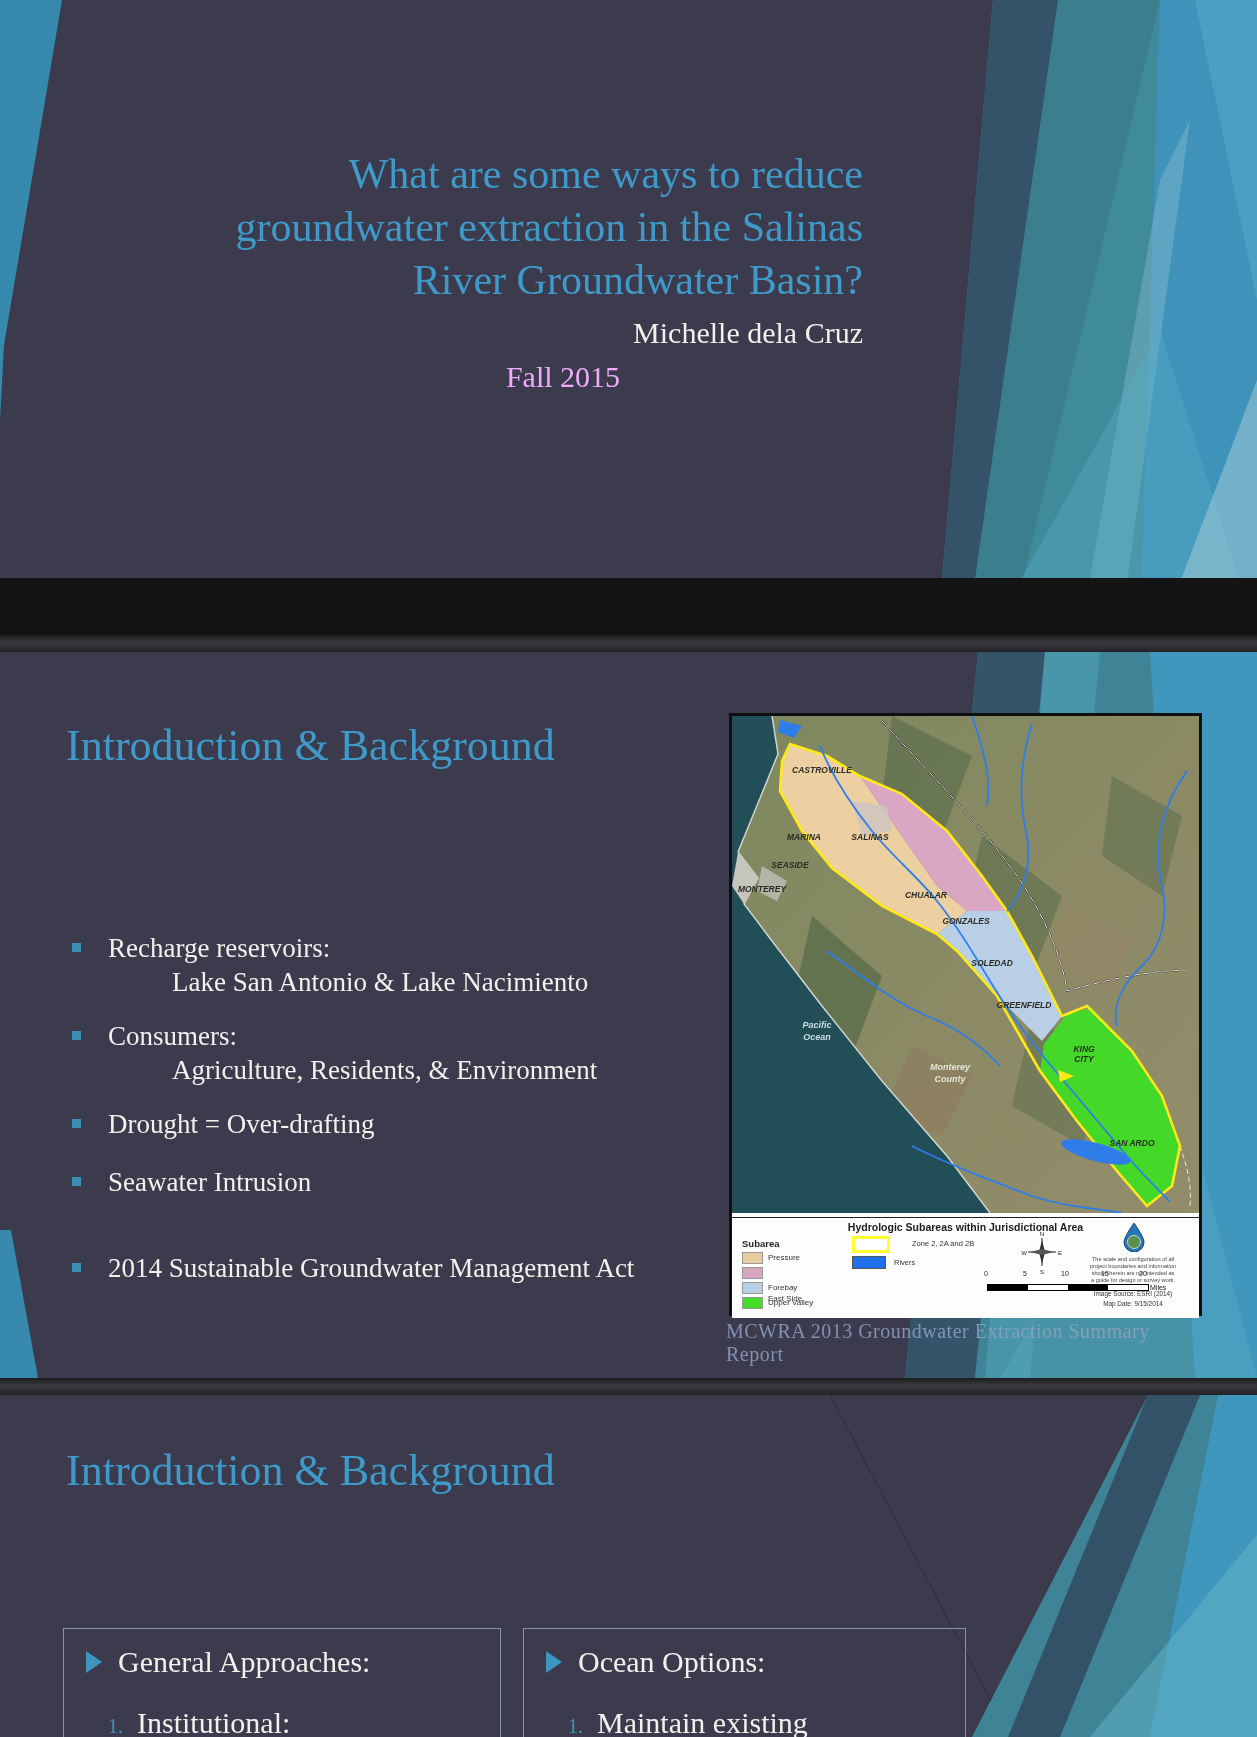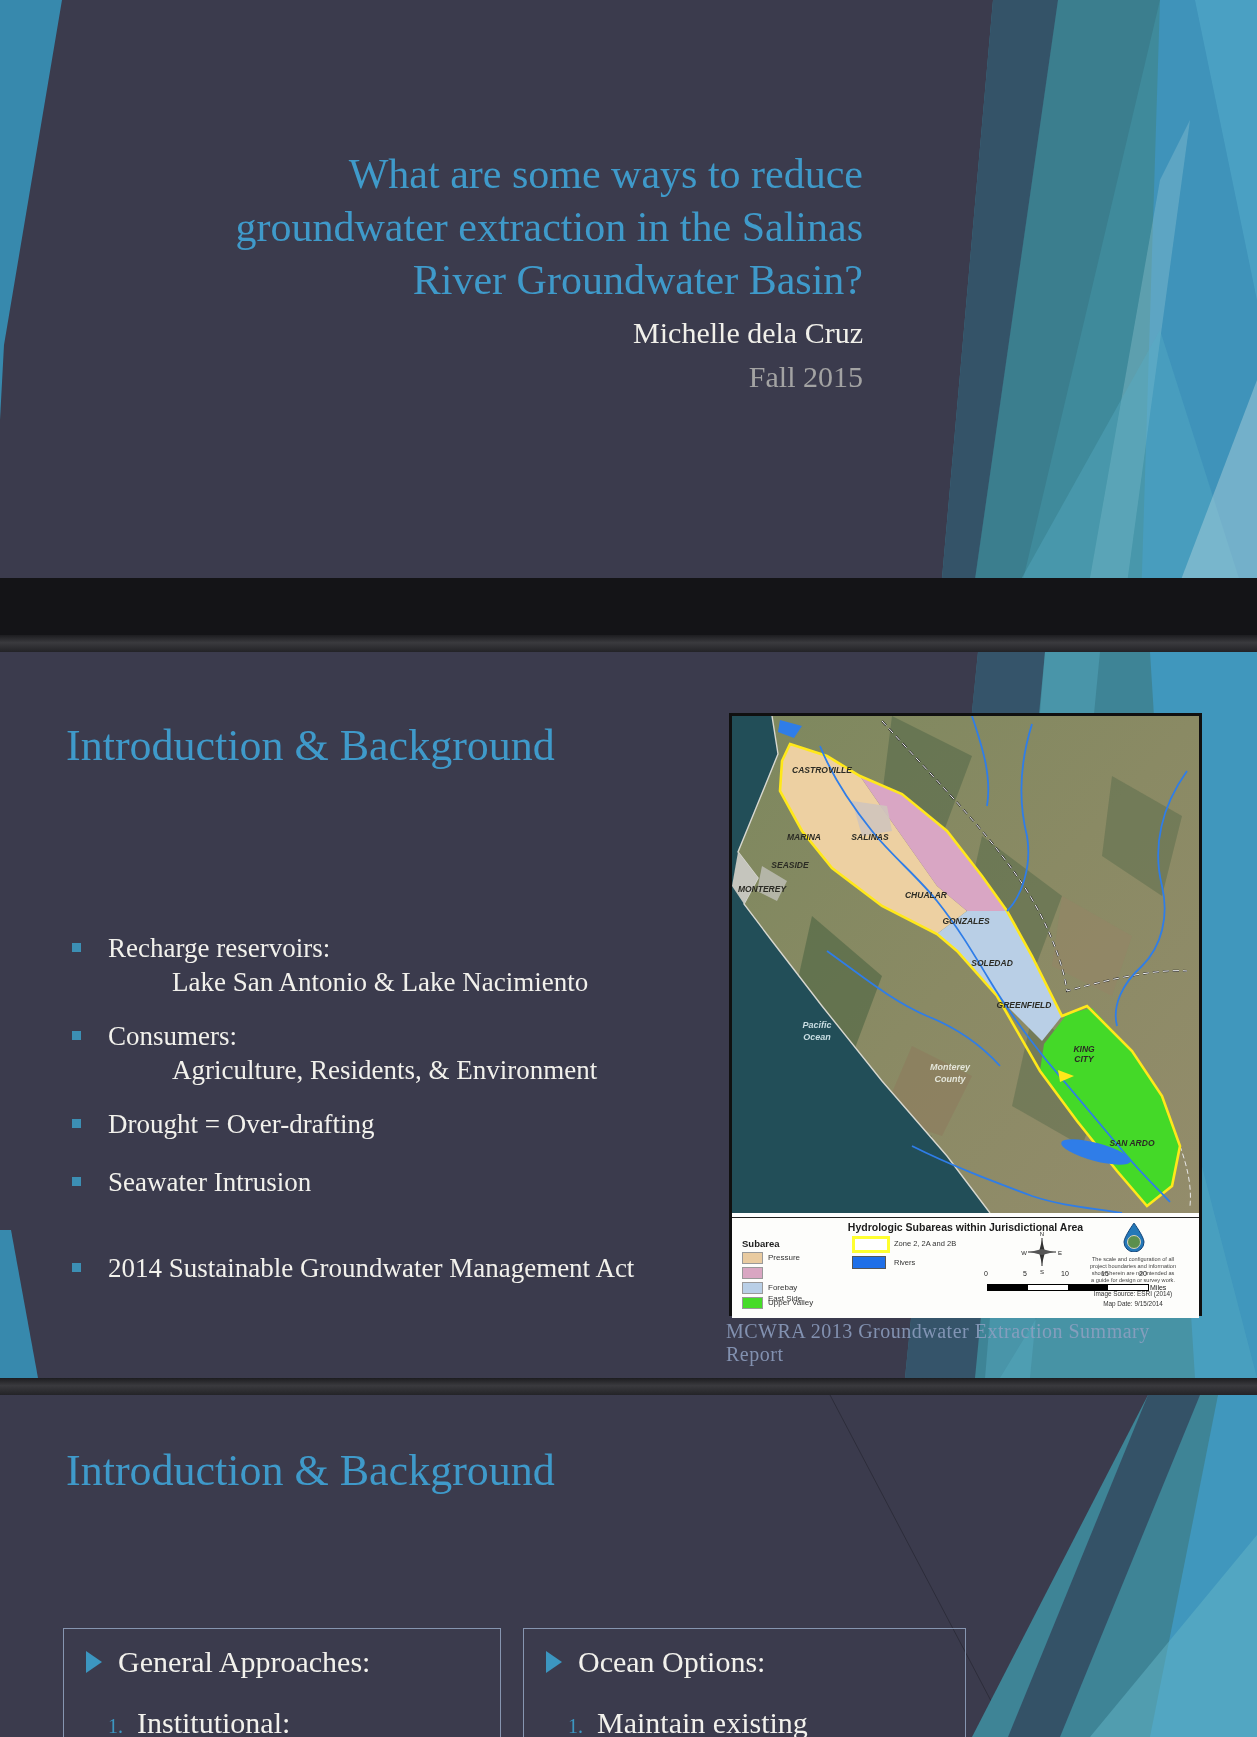--- a/index.html
+++ b/index.html
@@ -8,22 +8,22 @@
   .slide{position:absolute;left:0;width:1257px;overflow:hidden;background:#3b3b4d;}
   .band{position:absolute;left:0;width:1257px;height:17px;
         background:linear-gradient(180deg,#1d1d20 0%,#3a3a3e 45%,#232327 100%);z-index:5;}
   svg.bgfx{position:absolute;top:0;left:0;pointer-events:none;}
 
   
   .s1-title{position:absolute;top:148px;right:394px;width:860px;text-align:right;
             color:#3f9aca;font-size:42px;line-height:53px;font-weight:400;}
   .s1-author{position:absolute;top:316px;right:394px;width:600px;text-align:right;
              color:#f1f0ea;font-size:30px;}
-  .s1-term{position:absolute;top:360px;right:394px;width:600px;text-align:right;
-           color:#a3a3a3;font-size:30px;}
+  .s1-term{position:absolute;top:360px;right:394px;width:600px;text-align:center;
+           color:#f0abfc;font-size:30px;}
 
   
   .s-heading{position:absolute;left:66px;color:#3f9aca;font-size:44px;font-weight:400;}
   .bullet-group{position:absolute;left:0;width:700px;}
   .bullet-line{position:absolute;left:108px;color:#f2f1ec;font-size:27px;white-space:nowrap;}
   .bullet-sub{position:absolute;left:172px;color:#f2f1ec;font-size:27px;white-space:nowrap;}
   .bullet-sq{position:absolute;left:72px;width:9px;height:9px;background:#3c8fb4;}
 
   .mapbox{position:absolute;left:729px;top:61px;width:473px;height:603px;
           border:3px solid #101010;box-sizing:border-box;background:#fff;z-index:3;}
@@ -203,21 +203,21 @@
         <div class="lchip" style="top: 34px; background-color: rgb(233, 203, 160);"></div>
         <div class="llab" style="top:35px;">Pressure</div>
         <div class="lchip" style="top: 49px; background-color: rgb(217, 166, 194);"></div>
         <div class="llab" style="top:50px;margin-top:26px;">East Side</div>
         <div class="lchip" style="top: 64px; background-color: rgb(185, 207, 230);"></div>
         <div class="llab" style="top:65px;">Forebay</div>
         <div class="lchip" style="top: 79px; background-color: rgb(70, 219, 40);"></div>
         <div class="llab" style="top:80px;">Upper Valley</div>
 
         <div class="zchip" style="top:18px;"></div>
-        <div class="zlab" style="top:21px;">Zone 2, 2A and 2B</div>
+        <div class="zlab" style="top:21px;margin-left:18px;">Zone 2, 2A and 2B</div>
         <div class="rchip" style="top: 38px; background-color: rgb(31, 111, 232);"></div>
         <div class="zlab" style="top:40px;">Rivers</div>
 
         <svg width="44" height="48" viewBox="0 0 44 48" style="position:absolute;left:288px;top:10px;">
           <line x1="22" y1="10" x2="22" y2="38" stroke="#222" stroke-width="1"></line>
           <line x1="8" y1="24" x2="36" y2="24" stroke="#222" stroke-width="1"></line>
           <polygon points="22,12 25,24 22,36 19,24" fill="#333"></polygon>
           <polygon points="10,24 22,21 34,24 22,27" fill="#555"></polygon>
           <text class="ctext" x="22" y="8" text-anchor="middle">N</text>
           <text class="ctext" x="4" y="27" text-anchor="middle">W</text>

